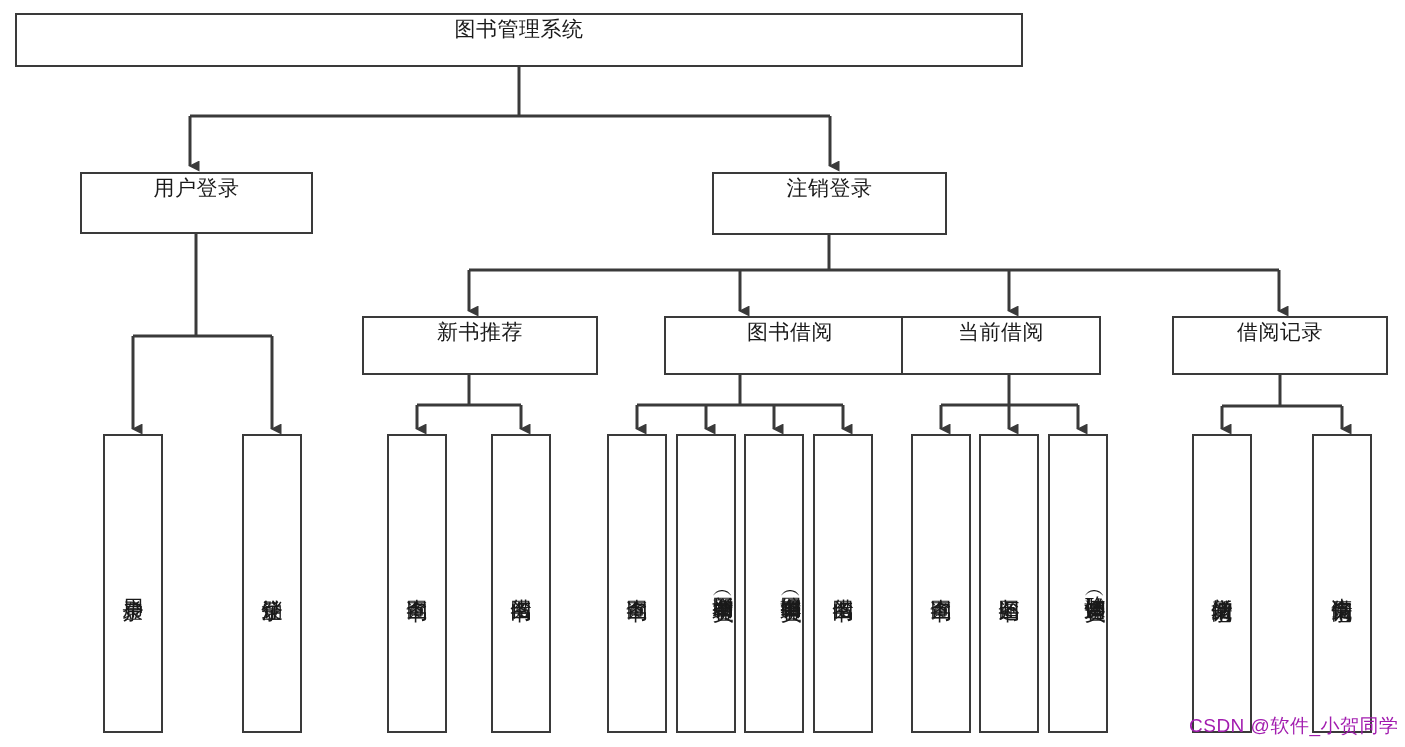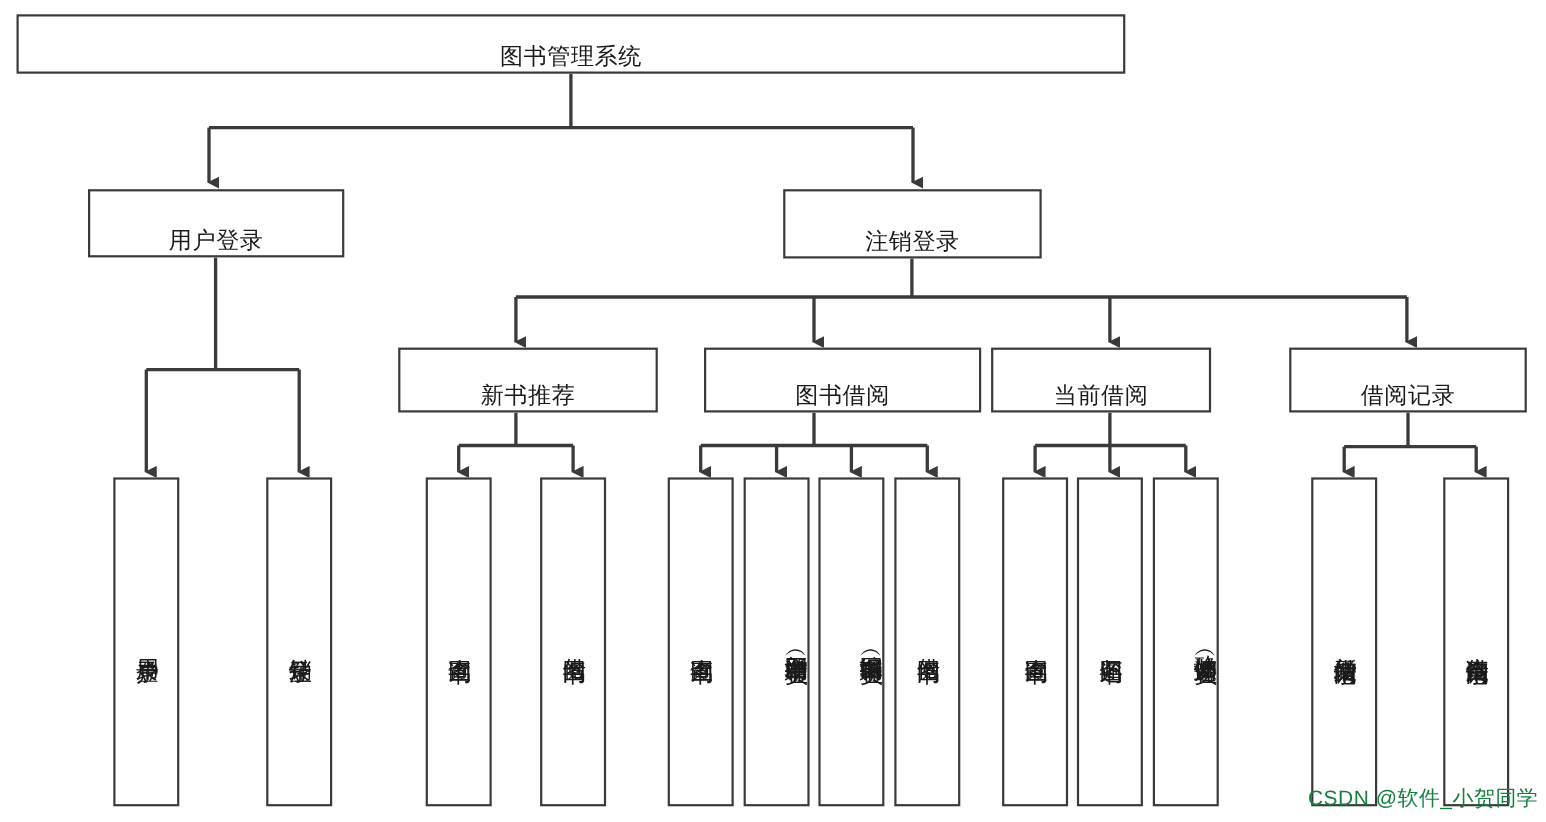--- a/index.html
+++ b/index.html
@@ -24,21 +24,21 @@
     width: 1405px;
     height: 747px;
     pointer-events: none;
   }
   .node {
     position: absolute;
     box-sizing: border-box;
     background: #ffffff;
     border: 2px solid #3a3a3a;
     display: flex;
-    align-items: flex-end;
+    align-items: flex-start;
     justify-content: center;
     color: #1a1a1a;
   }
   .node.horiz {
     font-size: 21px;
     letter-spacing: 0.5px;
   }
   .node.vert {
     writing-mode: vertical-rl;
     text-orientation: upright;
@@ -52,21 +52,21 @@
   }
   .node.vert.topalign {
     align-items: flex-start;
   }
   .node.vert.midalign {
     align-items: center;
   }
   .watermark {
     position: absolute;
     font-size: 19px;
-    color: #15803d;
+    color: #a21caf;
     white-space: nowrap;
     letter-spacing: 0.5px;
   }
 </style>
 </head>
 <body>
 
 <div id="canvas">
 
   <svg id="wires" viewBox="0 0 1405 747">
@@ -126,21 +126,21 @@
   <div class="node horiz" style="left:80px; top:172px; width:233px; height:62px;">
     <span>用户登录</span>
   </div>
   <div class="node horiz" style="left:712px; top:172px; width:235px; height:63px;">
     <span>注销登录</span>
   </div>
 
   <div class="node horiz" style="left:362px; top:316px; width:236px; height:59px;">
     <span>新书推荐</span>
   </div>
-  <div class="node horiz" style="left:640px; top:316px; width:252px; height:59px;">
+  <div class="node horiz" style="left:664px; top:316px; width:252px; height:59px;">
     <span>图书借阅</span>
   </div>
   <div class="node horiz" style="left:901px; top:316px; width:200px; height:59px;">
     <span>当前借阅</span>
   </div>
   <div class="node horiz" style="left:1172px; top:316px; width:216px; height:59px;">
     <span>借阅记录</span>
   </div>
 
   <div class="node vert midalign" style="left:103px; top:434px; width:60px; height:299px;">

